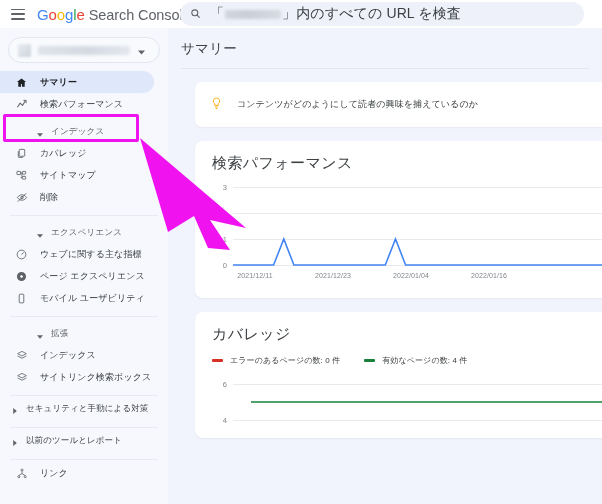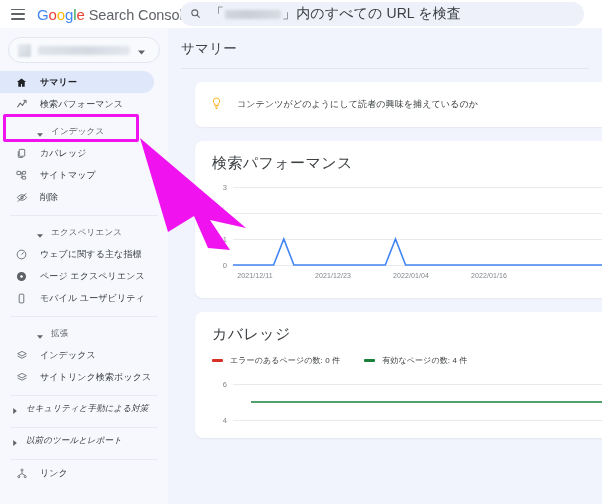--- a/index.html
+++ b/index.html
@@ -85,21 +85,21 @@
   }
   .group .tri { margin-right: 8px; }
   .group .glbl { font-size: 8.5px; color: #5f6368; letter-spacing: .2px; white-space: nowrap; }
   .divider { height: 1px; background: #e6eaf2; margin: 7px 10px 2px 10px; }
 
   .collapsed {
     height: 22px; display: flex; align-items: center; padding-left: 13px;
     cursor: pointer;
   }
   .collapsed .tri { margin-right: 9px; }
-  .collapsed .clbl { font-size: 8.5px; color: #3c4043; white-space: nowrap; letter-spacing: .1px; font-style: italic; }
+  .collapsed .clbl { font-size: 8.5px; color: #3c4043; white-space: nowrap; letter-spacing: .1px; }
 
   
   .main {
     position: absolute; left: 168px; top: 28px; width: 434px; height: 476px;
     background: #f1f4fc; overflow: hidden;
   }
   .pagetitle {
     font-size: 13.5px; color: #3c4043; padding: 12px 0 0 13px; letter-spacing: .3px;
   }
   .titlerule { height: 1px; background: #e1e6f0; margin: 10px 13px 0 13px; }

